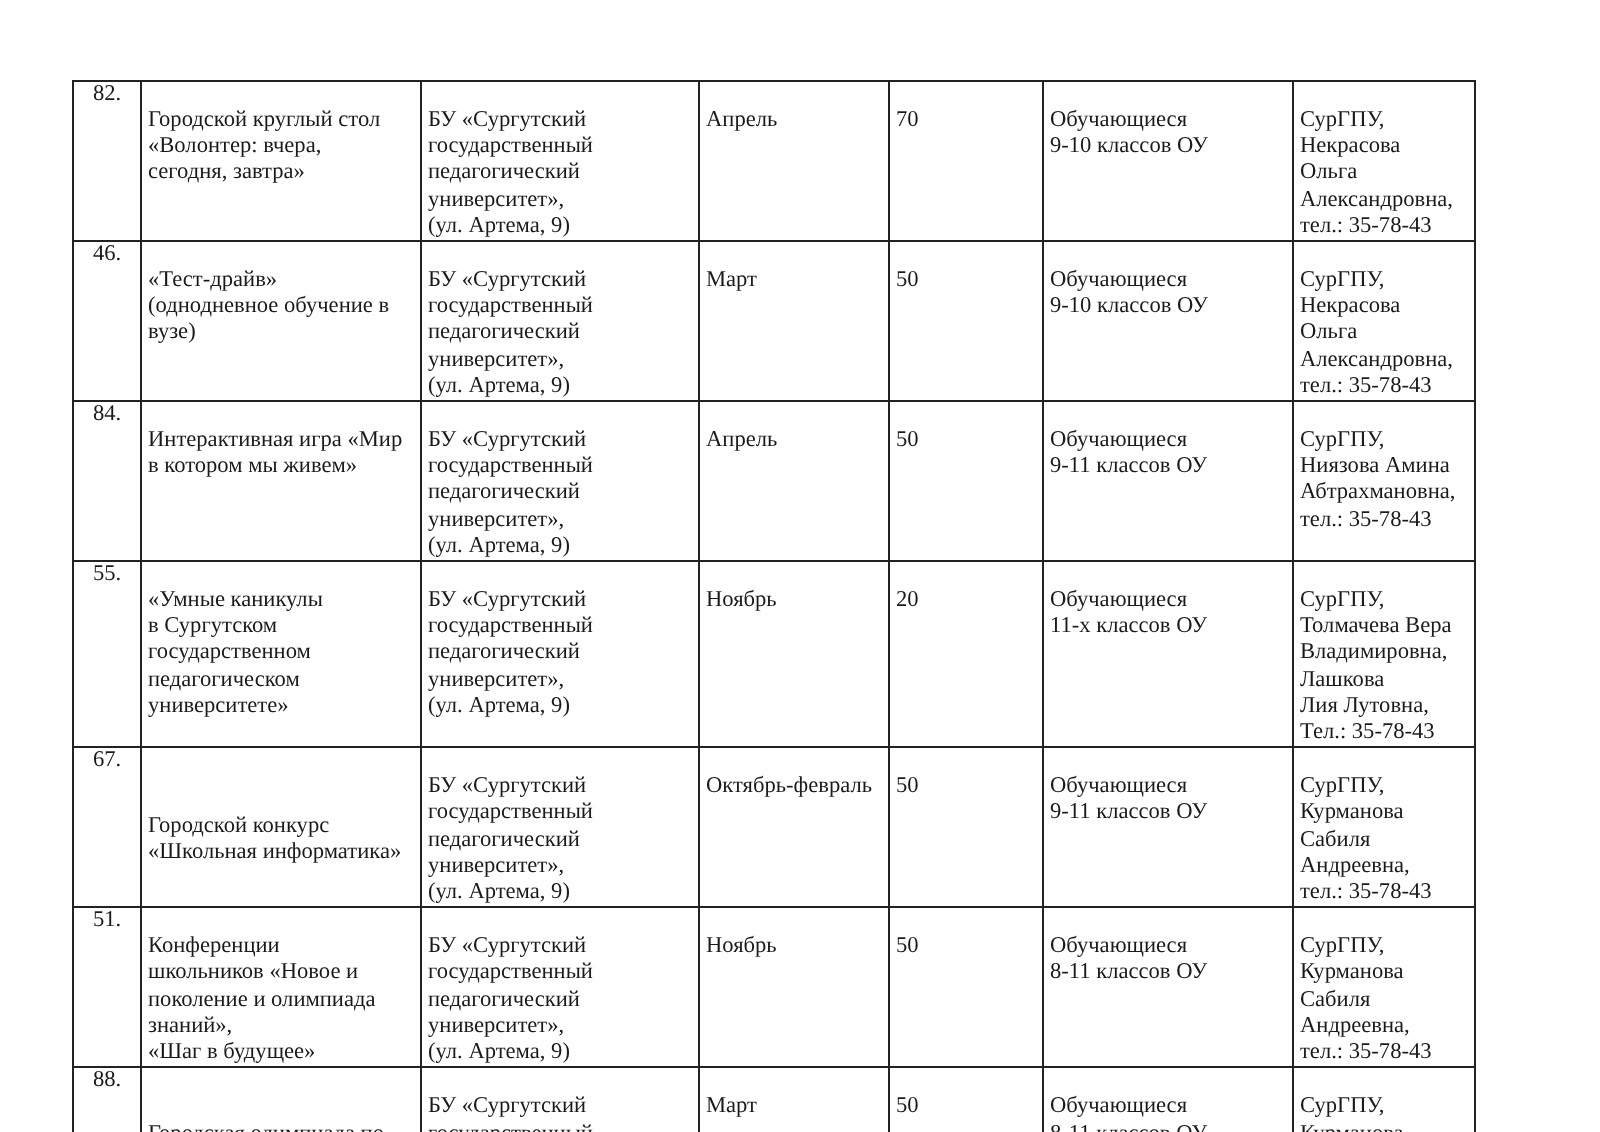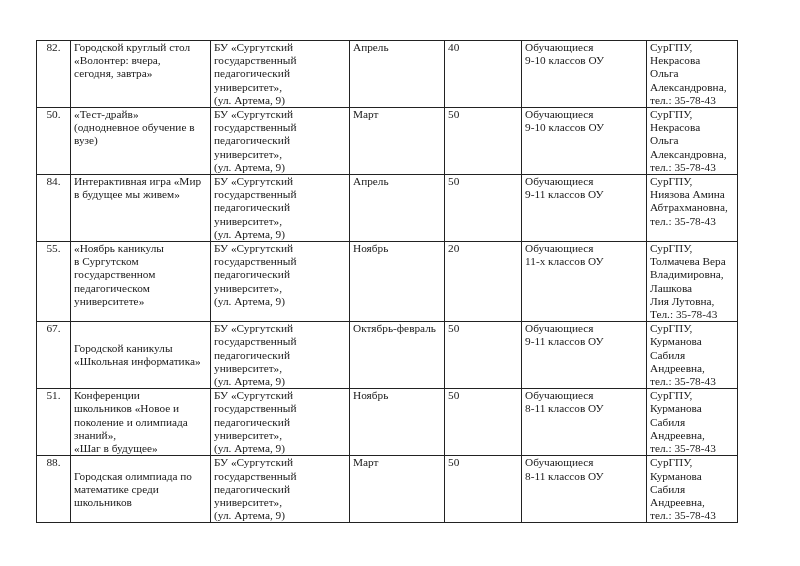--- a/index.html
+++ b/index.html
@@ -9,21 +9,21 @@
     border-collapse: collapse;
     font-family: "Liberation Serif", "DejaVu Serif", serif;
     font-size: 11.3px;
     line-height: 13.2px;
     color: #1a1a1a;
     table-layout: fixed;
   }
   td {
     border: 1px solid #222;
     vertical-align: top;
-    padding: 0 3px 0 3px;
+    padding: 13px 3px 0 3px;
     white-space: pre-line;
     overflow: hidden;
   }
   td.num { text-align: center; padding: 0; }
   td.vmid { vertical-align: middle; }
   tr.h66 td { height: 65px; }
   tr.h80 td { height: 79px; }
 </style>
 </head>
 <body>
@@ -44,31 +44,31 @@
         <td class="num">82.</td>
         <td>Городской круглый стол
 «Волонтер: вчера,
 сегодня, завтра»</td>
         <td>БУ «Сургутский
 государственный
 педагогический
 университет»,
 (ул. Артема, 9)</td>
         <td>Апрель</td>
-        <td>40</td>
+        <td>70</td>
         <td>Обучающиеся
 9-10 классов ОУ</td>
         <td>СурГПУ,
 Некрасова
 Ольга
 Александровна,
 тел.: 35-78-43</td>
       </tr>
       <tr class="h66">
-        <td class="num">50.</td>
+        <td class="num">46.</td>
         <td>«Тест-драйв»
 (однодневное обучение в
 вузе)</td>
         <td>БУ «Сургутский
 государственный
 педагогический
 университет»,
 (ул. Артема, 9)</td>
         <td>Март</td>
         <td>50</td>
@@ -76,38 +76,38 @@
 9-10 классов ОУ</td>
         <td>СурГПУ,
 Некрасова
 Ольга
 Александровна,
 тел.: 35-78-43</td>
       </tr>
       <tr class="h66">
         <td class="num">84.</td>
         <td>Интерактивная игра «Мир
-в будущее мы живем»</td>
+в котором мы живем»</td>
         <td>БУ «Сургутский
 государственный
 педагогический
 университет»,
 (ул. Артема, 9)</td>
         <td>Апрель</td>
         <td>50</td>
         <td>Обучающиеся
 9-11 классов ОУ</td>
         <td>СурГПУ,
 Ниязова Амина
 Абтрахмановна,
 тел.: 35-78-43</td>
       </tr>
       <tr class="h80">
         <td class="num">55.</td>
-        <td>«Ноябрь каникулы
+        <td>«Умные каникулы
 в Сургутском
 государственном
 педагогическом
 университете»</td>
         <td>БУ «Сургутский
 государственный
 педагогический
 университет»,
 (ул. Артема, 9)</td>
         <td>Ноябрь</td>
@@ -116,21 +116,21 @@
 11-х классов ОУ</td>
         <td>СурГПУ,
 Толмачева Вера
 Владимировна,
 Лашкова
 Лия Лутовна,
 Тел.: 35-78-43</td>
       </tr>
       <tr class="h66">
         <td class="num">67.</td>
-        <td class="vmid">Городской каникулы
+        <td class="vmid">Городской конкурс
 «Школьная информатика»</td>
         <td>БУ «Сургутский
 государственный
 педагогический
 университет»,
 (ул. Артема, 9)</td>
         <td>Октябрь-февраль</td>
         <td>50</td>
         <td>Обучающиеся
 9-11 классов ОУ</td>

